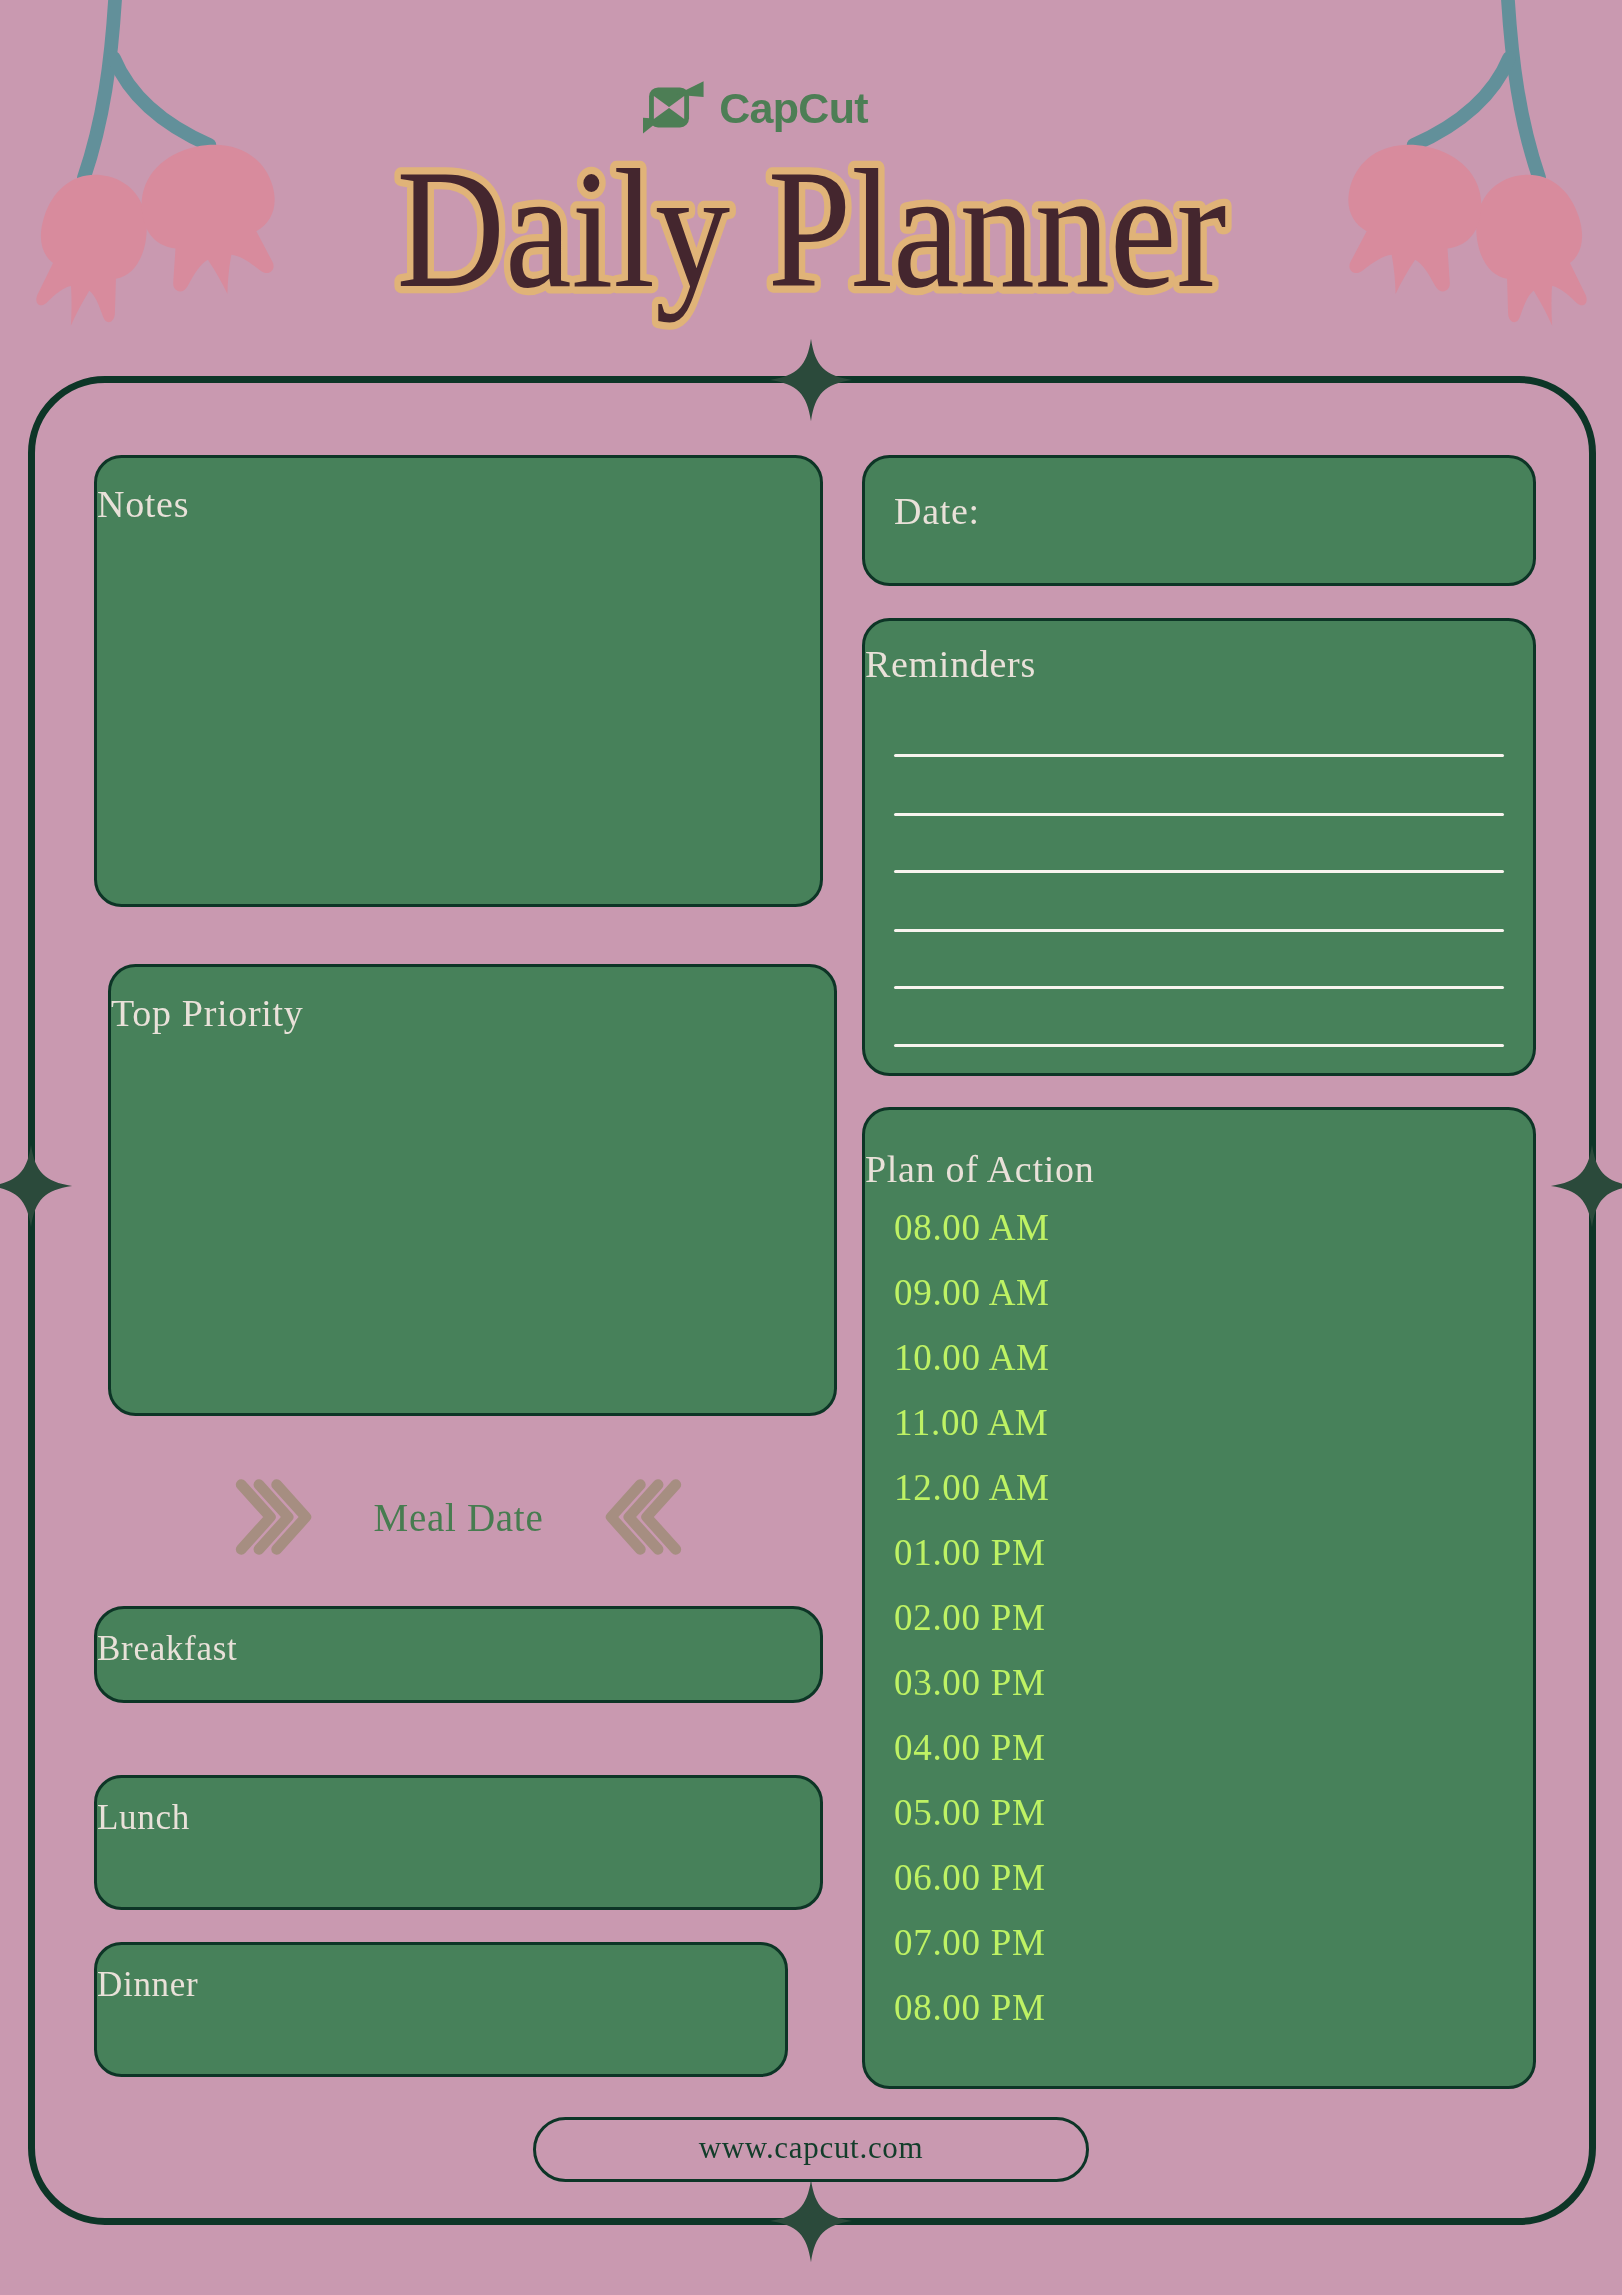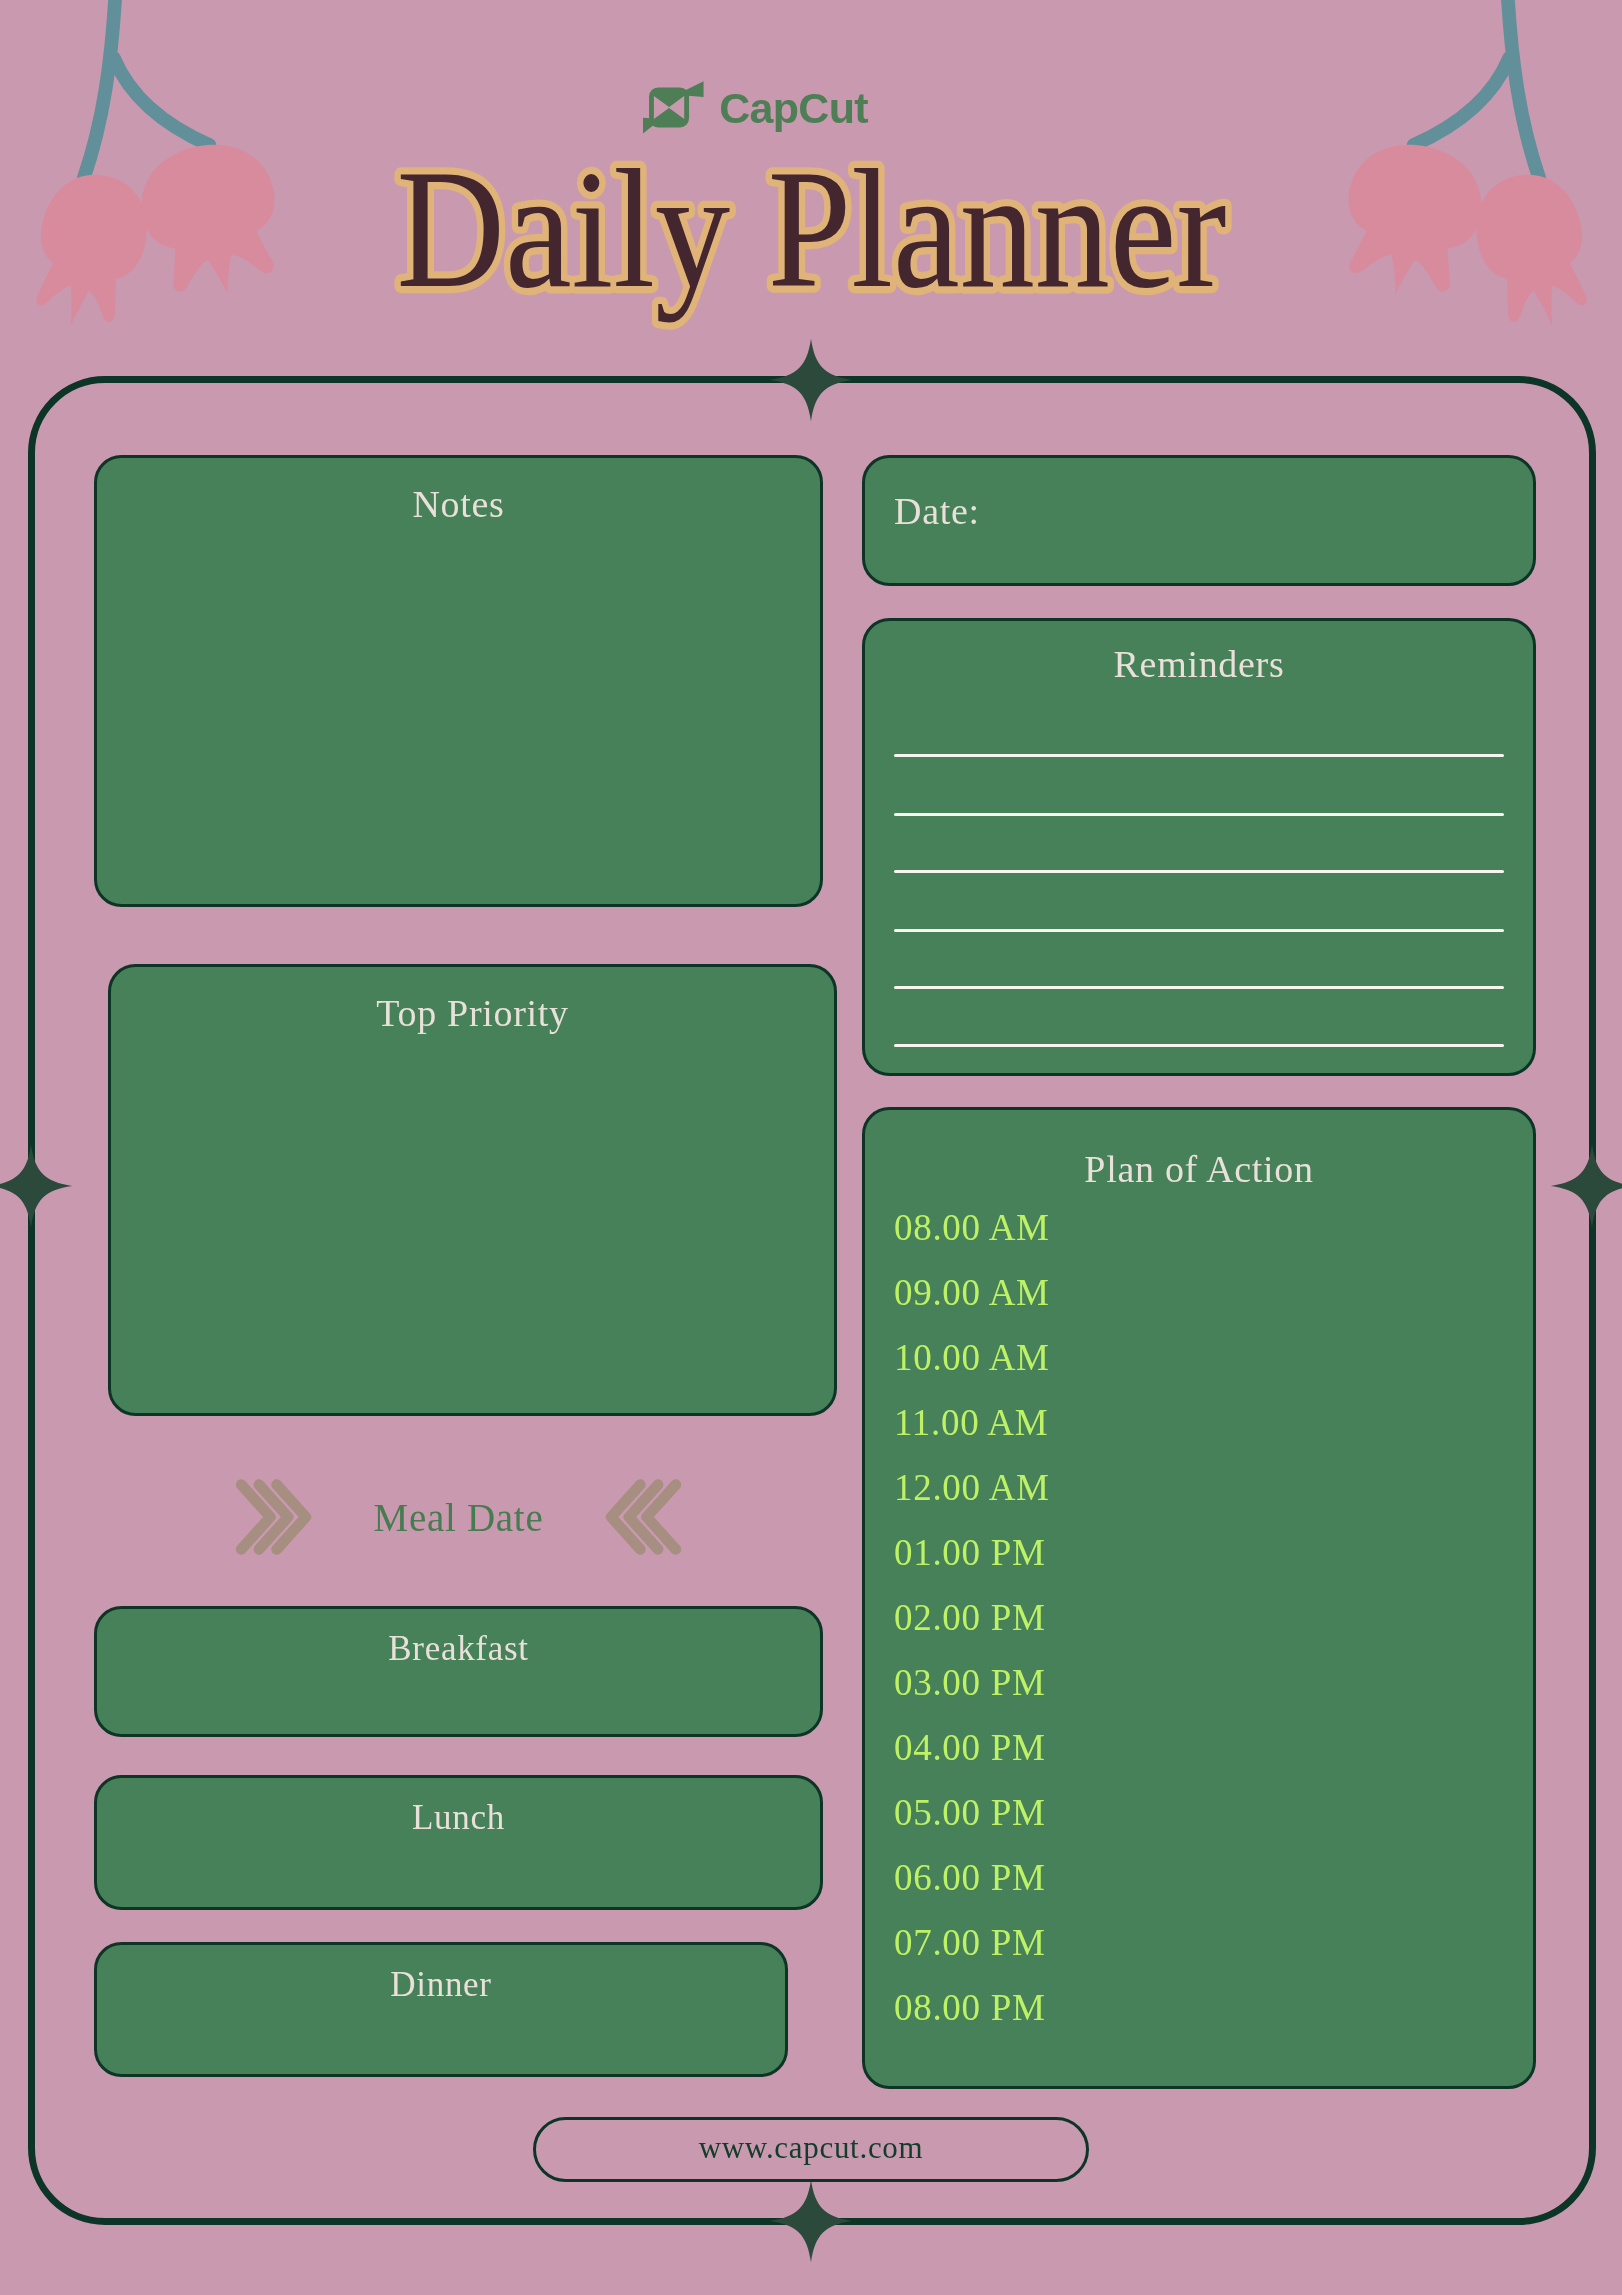--- a/index.html
+++ b/index.html
@@ -30,26 +30,26 @@
   .star.s-top    { left:811px; top:380px;  }
   .star.s-bottom { left:811px; top:2221px; }
   .star.s-left   { left:31px;   top:1186px; }
   .star.s-right  { left:1592px; top:1186px; }
   
   .gbox {
     position:absolute; background:#47815a; border:3.9px solid #0d3526;
     border-radius:27.5px; box-sizing:border-box;
   }
   .heading {
-    text-align:center; color:#e9e1d9; font-size:38px; letter-spacing:0.7px;
+    text-align:left; color:#e9e1d9; font-size:38px; letter-spacing:0.7px;
     font-weight:normal;
   }
   .b-notes    { left:94px;  top:455px;  width:729px; height:452px; }
   .b-priority { left:108px;  top:964px; width:729px; height:452px; }
-  .b-breakfast{ left:94px;  top:1606px; width:729px; height:131px; }
+  .b-breakfast{ left:94px;  top:1606px; width:729px; height:97px;border-radius:30px; }
   .b-lunch    { left:94px;  top:1775px; width:729px; height:135px; }
   .b-dinner   { left:94px;  top:1942px; width:694px; height:135px; }
   .b-date     { left:862px; top:455px;  width:674px; height:131px; }
   .b-remind   { left:862px; top:618px;  width:674px; height:458px; }
   .b-plan     { left:862px; top:1107px; width:674px; height:982px; }
   .b-notes .heading, .b-priority .heading { padding-top:23.6px; }
   .meal-box .heading { padding-top:19.6px; font-size:35px; }
   .b-date .heading { text-align:left; padding:31px 0 0 29px; }
   .b-remind .heading { padding-top:21px; }
   .b-plan .heading { padding-top:37px; }

